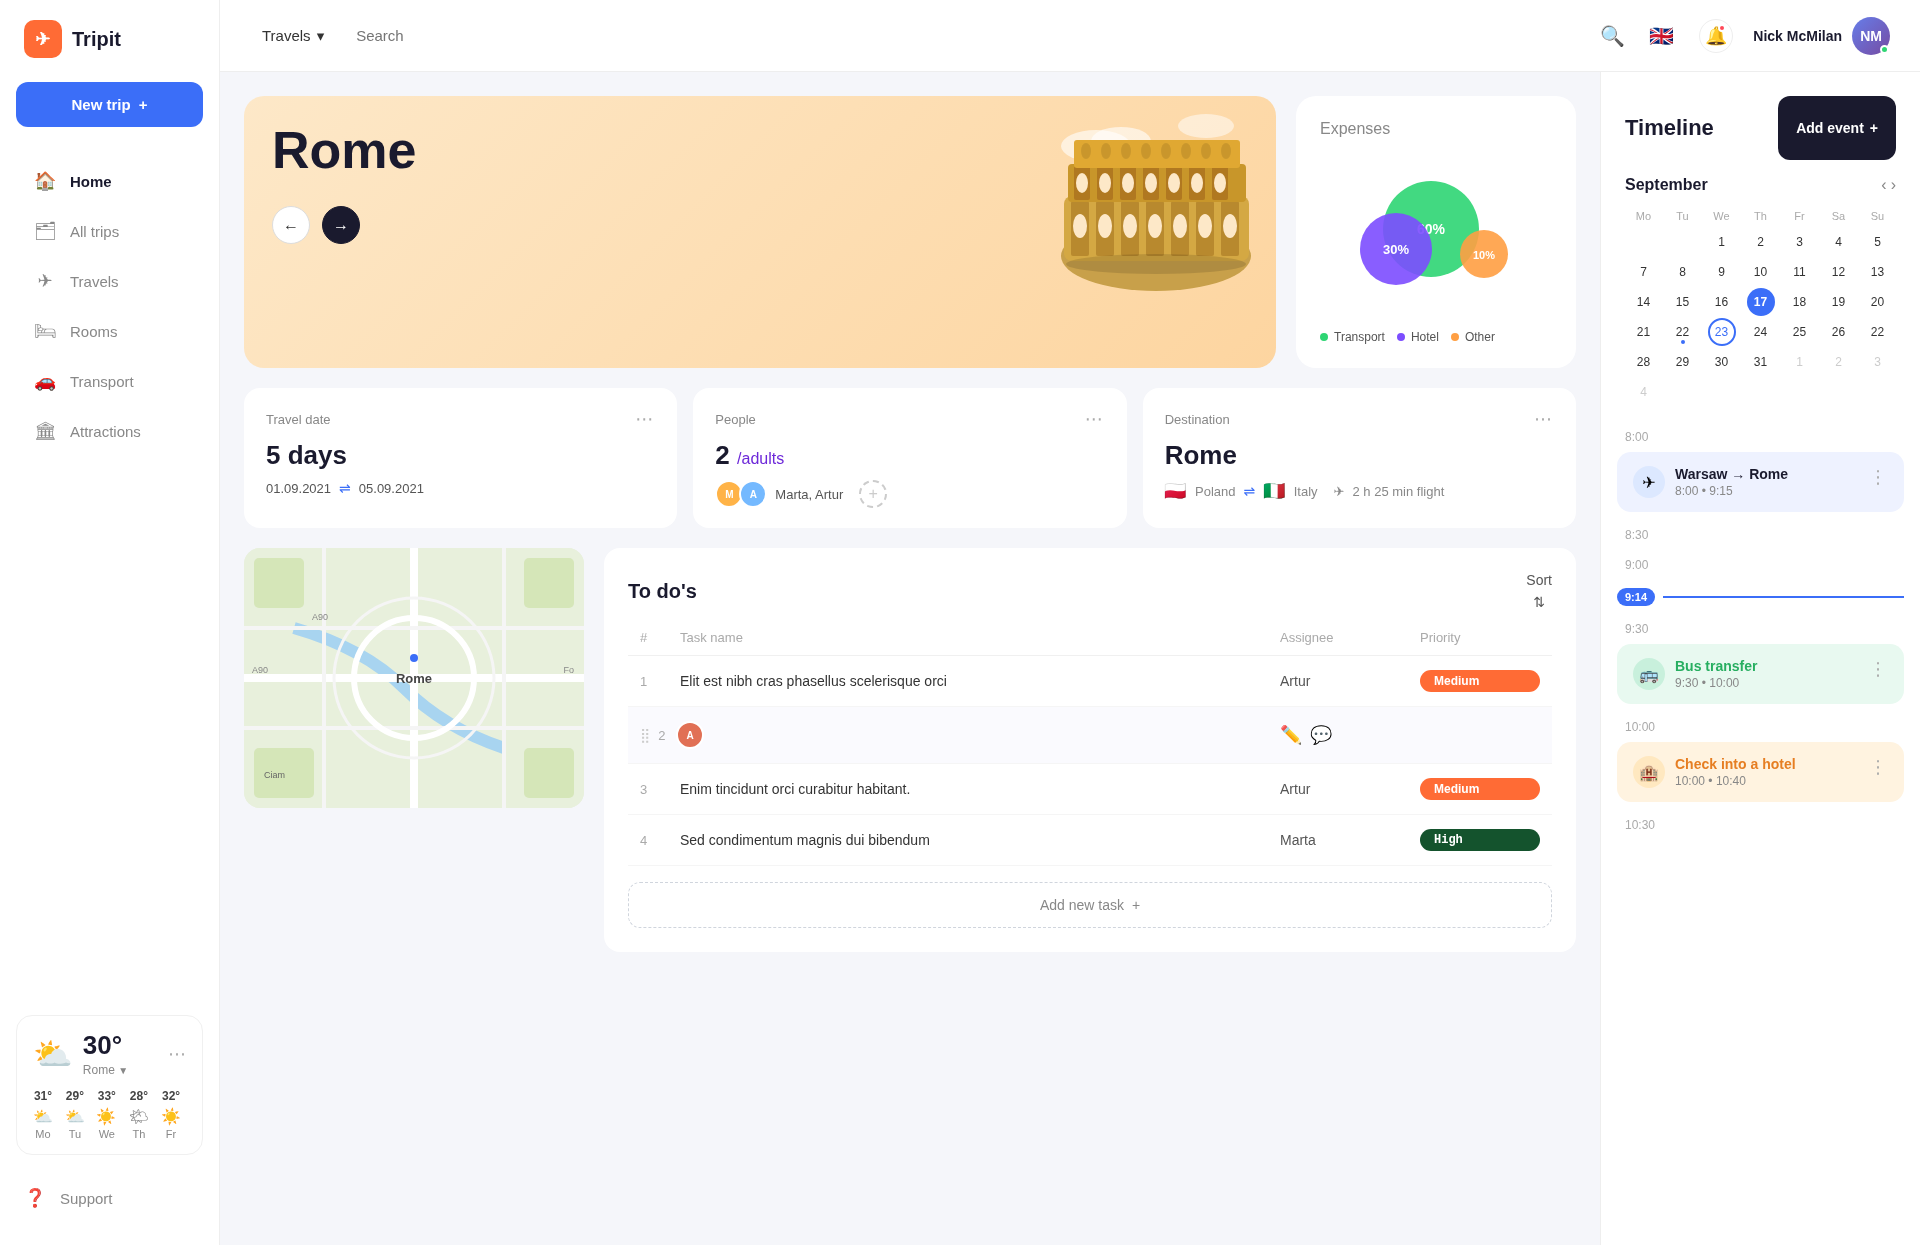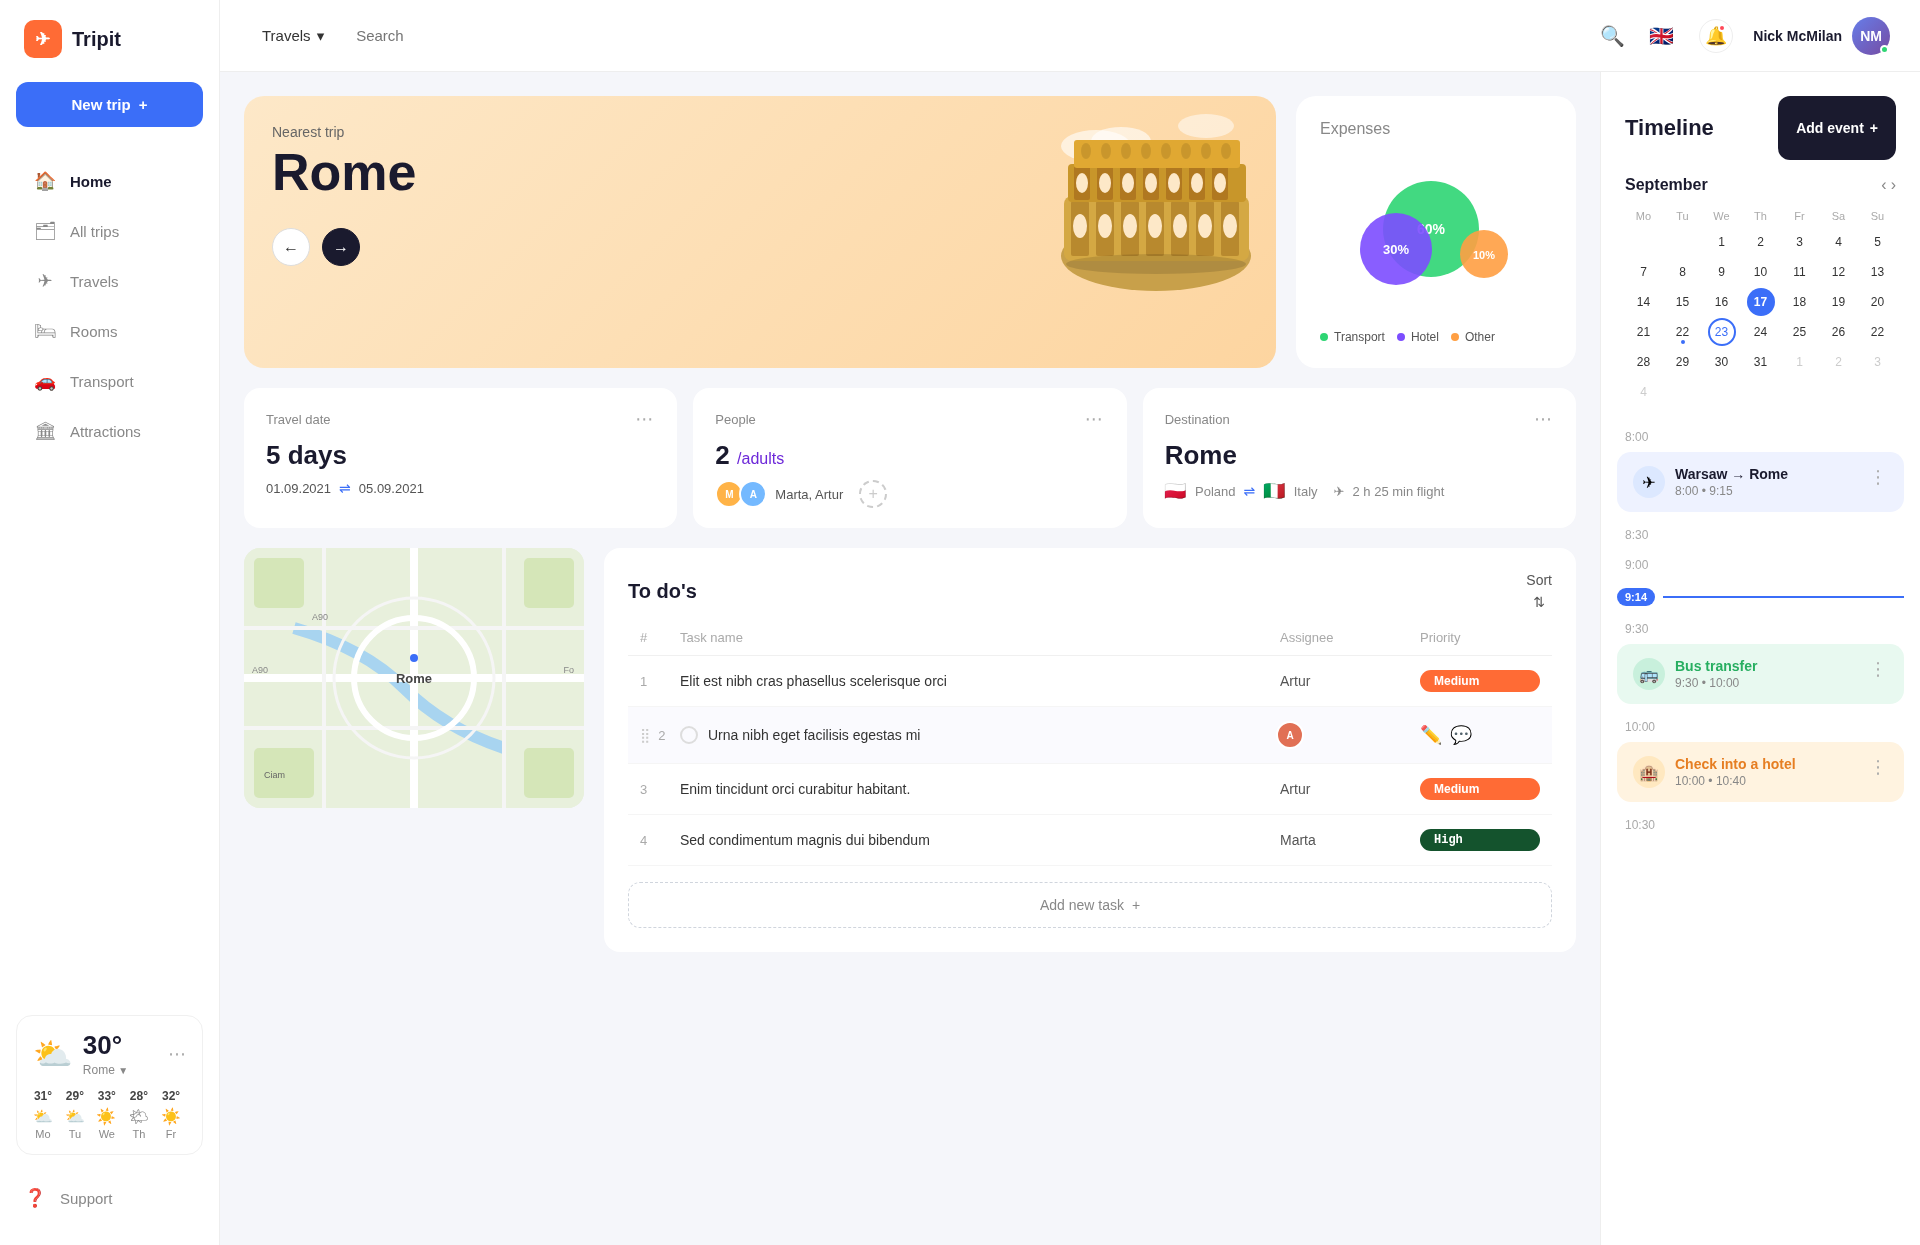--- a/index.html
+++ b/index.html
@@ -700,21 +700,20 @@
     </div>
   </div>
 
   <div class="content">
 
     <div class="center-panel">
 
       <div class="hero-section">
 
         <div class="hero-card">
-          <div class="hero-nearest">Nearest trip</div>
           <div class="hero-city">Rome</div>
           <div class="hero-nav">
             <button class="hero-btn">←</button>
             <button class="hero-btn active">→</button>
           </div>
 
           <svg class="colosseum-svg" width="220" height="230" viewBox="0 0 220 230" xmlns="http://www.w3.org/2000/svg">
 
             <ellipse cx="50" cy="60" rx="35" ry="16" fill="rgba(255,255,255,0.6)"></ellipse>
             <ellipse cx="75" cy="55" rx="30" ry="14" fill="rgba(255,255,255,0.6)"></ellipse>
@@ -924,24 +923,20 @@
               <span class="task-num">1</span>
               <span>Elit est nibh cras phasellus scelerisque orci</span>
               <span class="assignee-name">Artur</span>
               <span class="priority-badge priority-medium">Medium</span>
             </div>
             <div class="todo-row" style="background:#fafafe;">
               <span style="display:flex;align-items:center;gap:8px;">
                 <span class="drag-handle">⣿</span>
                 <span class="task-num">2</span>
               </span>
-              <span style="display:flex;align-items:center;gap:10px;">
-                <span class="checkbox"></span>
-                <span>Urna nibh eget facilisis egestas mi</span>
-              </span>
               <div class="person-avatar" style="background:#e17055;width:28px;height:28px;font-size:10px;">A</div>
               <div class="task-actions">
                 <span style="font-size:18px;cursor:pointer;">✏️</span>
                 <span style="font-size:18px;cursor:pointer;">💬</span>
               </div>
             </div>
             <div class="todo-row">
               <span class="task-num">3</span>
               <span>Enim tincidunt orci curabitur habitant.</span>
               <span class="assignee-name">Artur</span>

